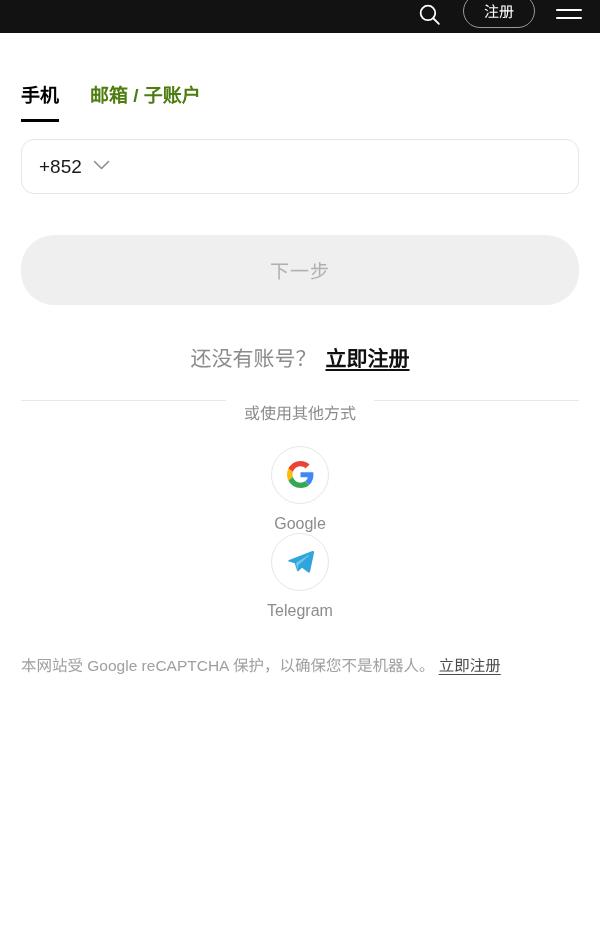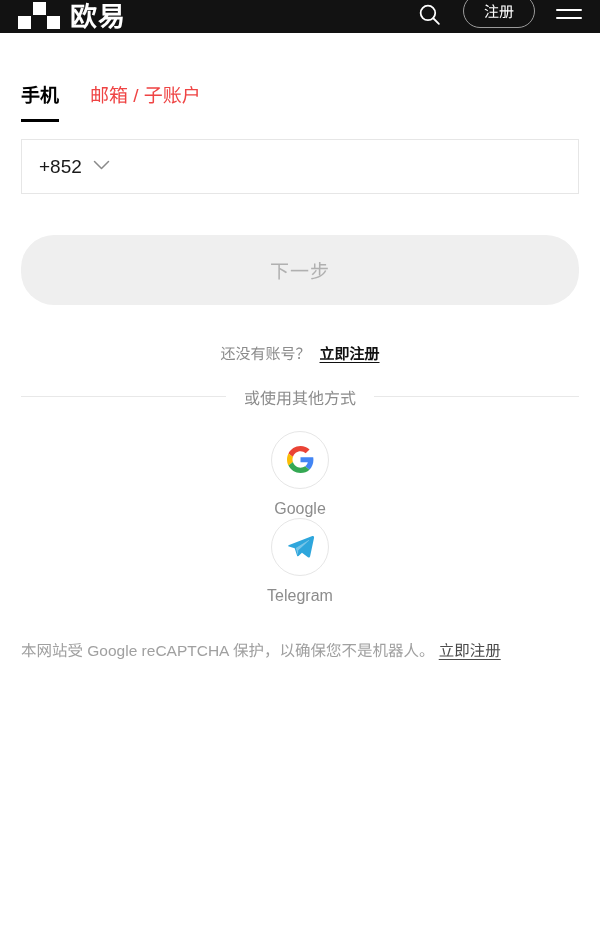--- a/index.html
+++ b/index.html
@@ -134,39 +134,39 @@
     cursor: pointer;
     font-family: "Liberation Sans", "DejaVu Sans", sans-serif;
     white-space: nowrap;
   }
   .tab.active {
     color: #000000;
     font-weight: 700;
     text-align: right;
   }
   .tab.inactive {
-    color: #ef4444;
-    font-weight: 400;
+    color: #4d7c0f;
+    font-weight: 700;
   }
   .tab.active::after {
     content: "";
     position: absolute;
     left: 0;
     bottom: 0;
     width: 100%;
     height: 3px;
     background: #000000;
   }
 
   
   .field {
     margin-top: 17px;
     height: 55px;
     border: 1px solid #e6e6e6;
-    border-radius: 0;
+    border-radius: 13px;
     background: #ffffff;
     display: flex;
     align-items: center;
     padding: 0 17px;
     box-sizing: border-box;
   }
   .country-select {
     display: flex;
     align-items: center;
     gap: 11px;
@@ -194,40 +194,39 @@
     font-size: 19px;
     font-family: "Liberation Sans", "DejaVu Sans", sans-serif;
     cursor: default;
     letter-spacing: 1px;
   }
 
   
   .register-line {
     margin-top: 37px;
     text-align: center;
-    font-size: 15px;
+    font-size: 21px;
     color: #8c8c8c;
     display: flex;
     align-items: baseline;
     justify-content: center;
     gap: 9px;
   }
   .register-link {
     color: #101010;
     font-weight: 700;
     text-decoration: underline;
     text-underline-offset: 3px;
     cursor: pointer;
   }
 
   
   .divider {
-    margin-top: 22px;
-    display: flex;
-    align-items: center;
+    margin-top: 28px;
+    display: flex;
     gap: 18px;
   }
   .divider .rule {
     flex: 1 1 auto;
     height: 1px;
     background: #e8e8e8;
   }
   .divider .label {
     font-size: 16px;
     color: #8c8c8c;
@@ -278,28 +277,20 @@
     text-underline-offset: 3px;
     cursor: pointer;
     white-space: nowrap;
   }
 </style>
 </head>
 <body>
 
 <div class="header">
 
-  <div class="brand">
-    <span class="logo-mark">
-      <i class="sq-top"></i>
-        <i class="sq-bl"></i>
-        <i class="sq-br"></i>
-    </span>
-    <span class="logo-text">欧易</span>
-  </div>
 
   <div class="header-right">
 
     <button class="icon-btn search-icon" aria-label="search">
       <svg width="25" height="25" viewBox="0 0 24 24" fill="none" aria-hidden="true">
         <circle cx="10.5" cy="10.5" r="7" stroke="#ffffff" stroke-width="1.7"></circle>
         <line x1="15.6" y1="15.6" x2="21" y2="21" stroke="#ffffff" stroke-width="1.7" stroke-linecap="round"></line>
       </svg>
     </button>
 

